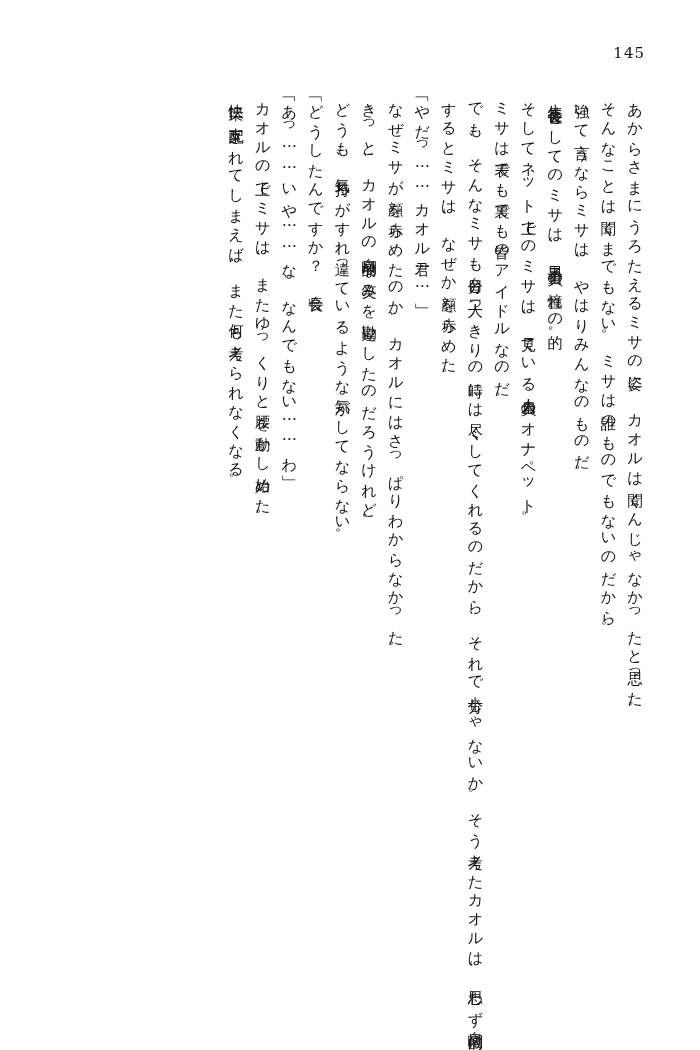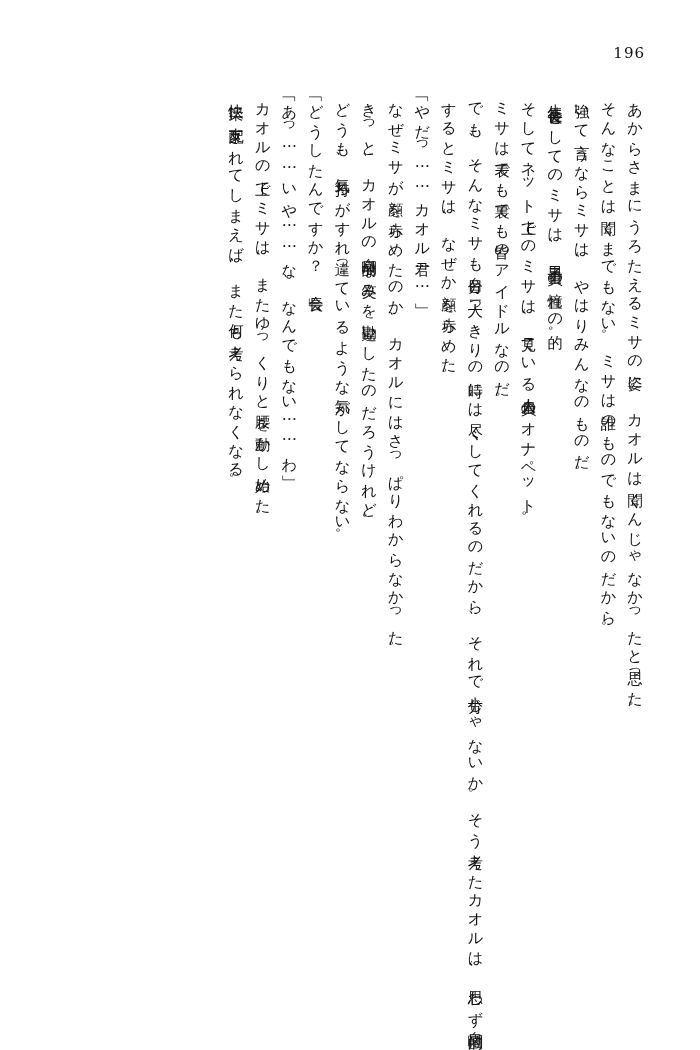--- a/index.html
+++ b/index.html
@@ -54,21 +54,21 @@
     margin: 0;
     white-space: pre;
     font-family: "DejaVu Serif", "Liberation Serif", serif;
     color: #141414;
   }
 </style>
 </head>
 <body>
 
 <div class="page">
-  <div class="page-number">196</div>
+  <div class="page-number">145</div>
   <div class="body-text">
     <div class="vline">あからさまにうろたえるミサの姿に、カオルは聞くんじゃなかったと思った。</div>
     <div class="vline">そんなことは聞くまでもない。ミサは誰のものでもないのだから。</div>
     <div class="vline">強いて言うならミサは、やはりみんなのものだ。</div>
     <div class="vline">生徒会長としてのミサは、男子全員の憧れの的。</div>
     <div class="vline">そしてネット上でのミサは、見ている人全員のオナペット。</div>
     <div class="vline">ミサは表でも裏でも皆のアイドルなのだ。</div>
     <div class="vline">でも、そんなミサも自分と二人っきりの時には尽くしてくれるのだから、それで十分じゃないか。そう考えたカオルは、思わず自嘲的に笑った。</div>
     <div class="vline">するとミサは、なぜか顔を赤らめた。</div>
     <div class="vline">「やだっ……カオル君……」</div>

